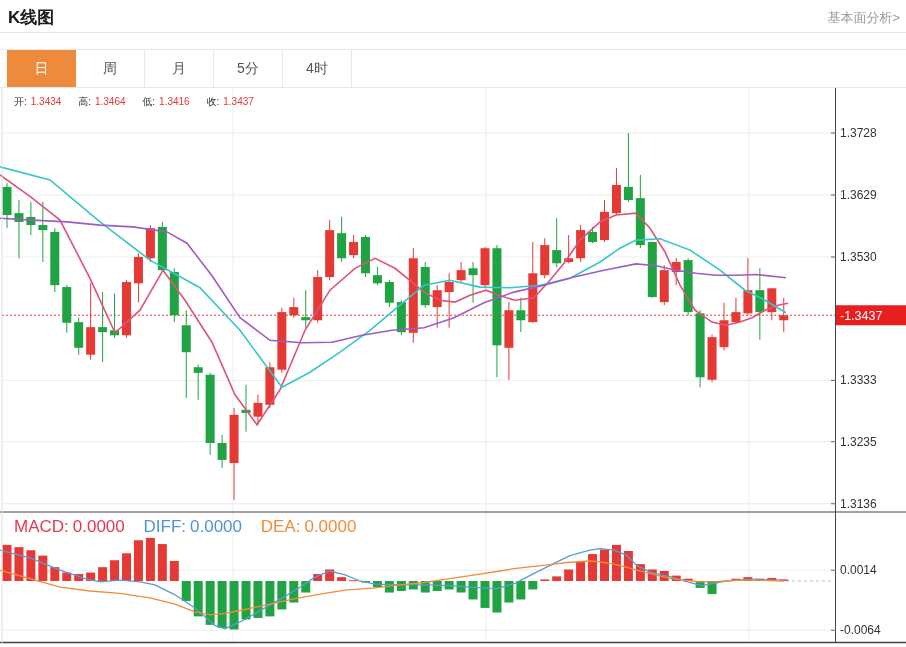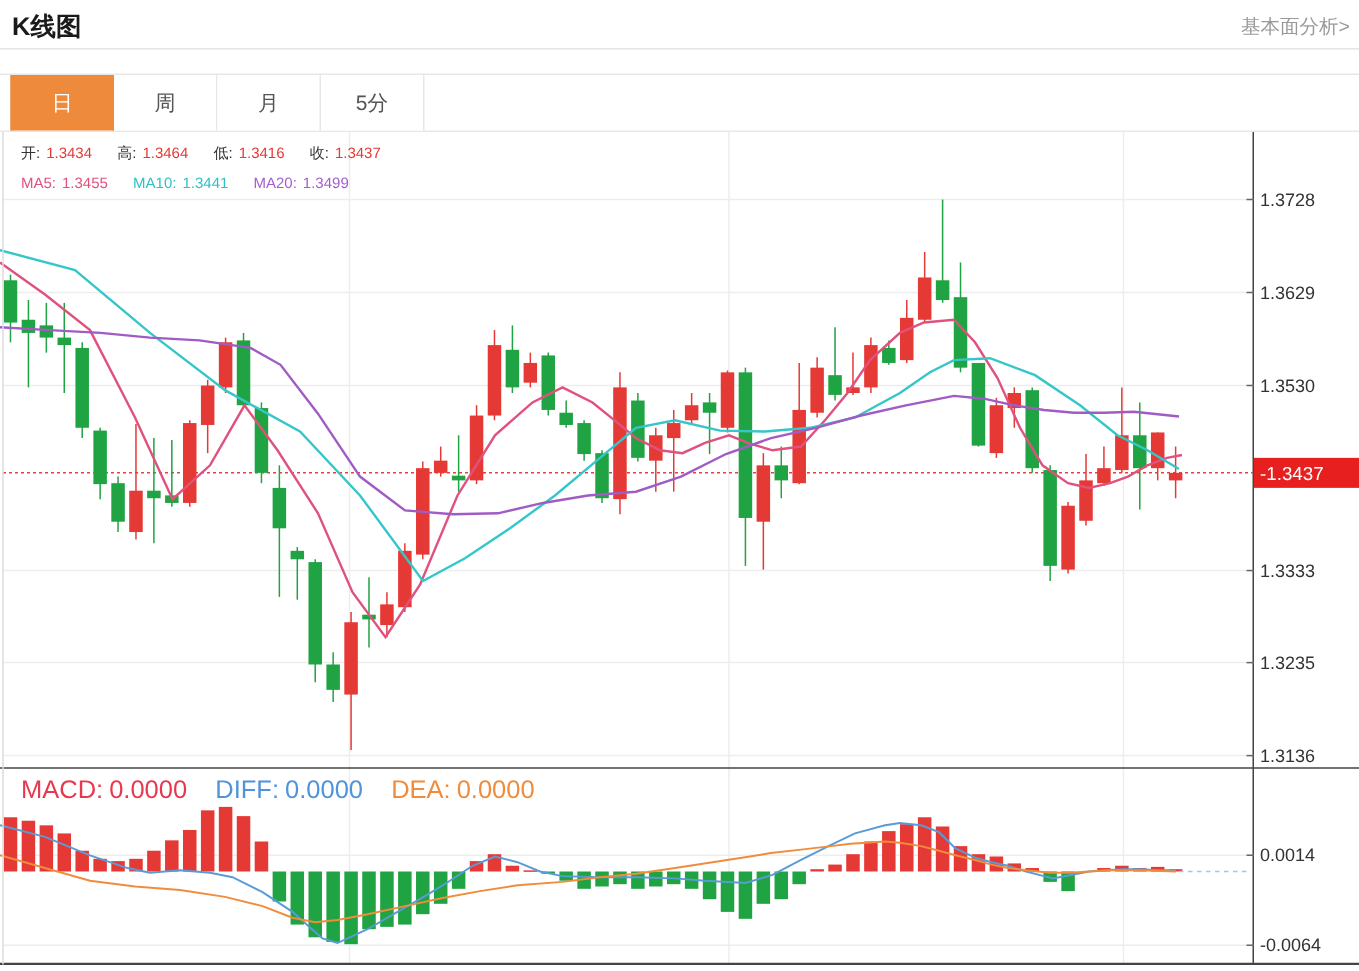--- a/index.html
+++ b/index.html
@@ -42,20 +42,21 @@
 <div id="app">
   <div class="page-title">K线图</div>
   <div class="fund-link">基本面分析&gt;</div>
   <div class="title-divider"></div>
 
   <div class="tab-bar" id="tab-bar">
       <div class="tab active">日</div>
       <div class="tab">周</div>
       <div class="tab">月</div>
       <div class="tab">5分</div>
+      <div class="tab">4时</div>
     </div>
 
   <div class="chart-wrap">
     <svg id="kline-svg" width="906" height="559">
         <g>
           <line x1="233" y1="0" x2="233" y2="555" stroke="#ededed"></line>
           <line x1="486" y1="0" x2="486" y2="555" stroke="#ededed"></line>
           <line x1="749" y1="0" x2="749" y2="555" stroke="#ededed"></line>
           <line x1="2" y1="45.0" x2="835" y2="45.0" stroke="#ededed"></line>
           <line x1="2" y1="107.0" x2="835" y2="107.0" stroke="#ededed"></line>
@@ -300,25 +301,20 @@
         <text x="840" y="231.7425330000008" font-size="12.5" fill="#fff" font-family="&quot;Liberation Sans&quot;, sans-serif">-1.3437</text>
       </svg>
 
     <div class="legend ohlc-legend">
       <span class="lab">开:</span><span class="val gap">1.3434</span>
       <span class="lab">高:</span><span class="val gap">1.3464</span>
       <span class="lab">低:</span><span class="val gap">1.3416</span>
       <span class="lab">收:</span><span class="val">1.3437</span>
     </div>
 
-    <div class="legend ma-legend">
-      <span class="ma5-c">MA5:</span><span class="ma5-c gap">1.3455</span>
-      <span class="ma10-c">MA10:</span><span class="ma10-c gap">1.3441</span>
-      <span class="ma20-c">MA20:</span><span class="ma20-c">1.3499</span>
-    </div>
 
     <div class="legend macd-legend">
       <span class="macd-c">MACD:</span><span class="macd-c gap">0.0000</span>
       <span class="diff-c">DIFF:</span><span class="diff-c gap">0.0000</span>
       <span class="dea-c">DEA:</span><span class="dea-c">0.0000</span>
     </div>
   </div>
 </div>
 
 </body></html>

